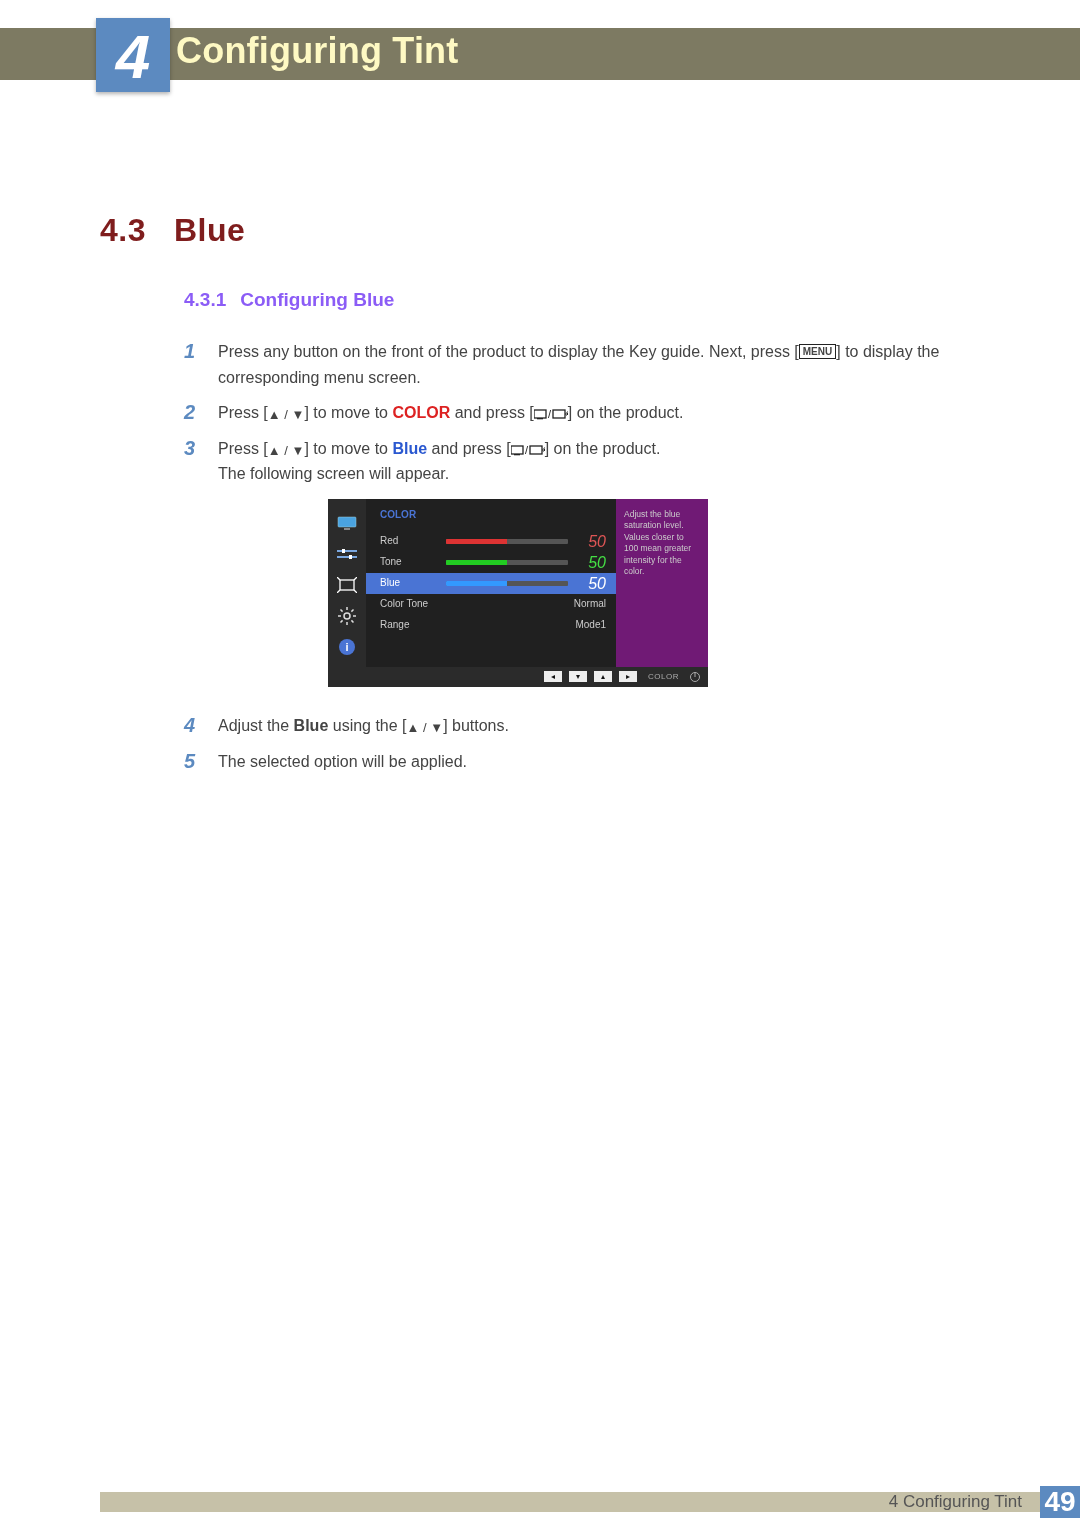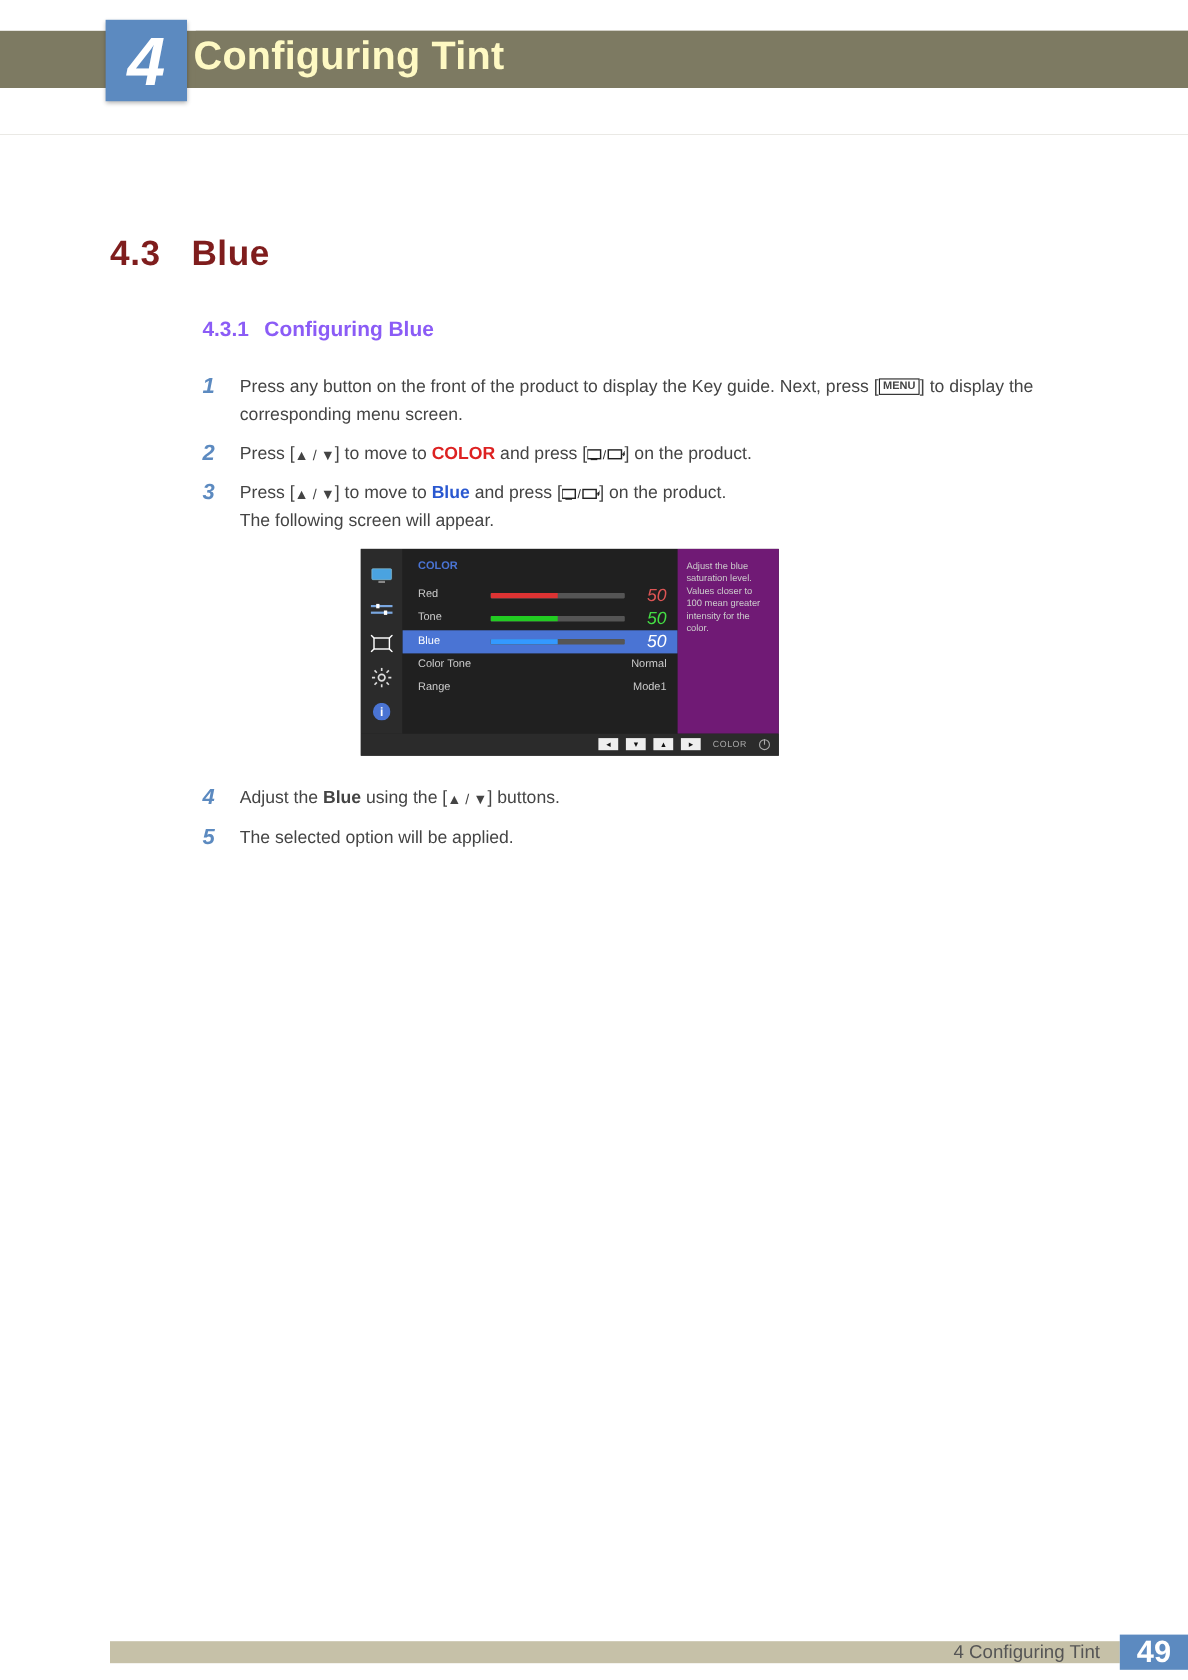--- a/index.html
+++ b/index.html
@@ -272,21 +272,21 @@
     background: #c6c1a8;
     display: flex;
     align-items: center;
     justify-content: flex-end;
     padding-right: 18px;
     color: #555;
     font-size: 17px;
     margin-left: 100px;
   }
   .pf-right {
-    width: 62px;
+    width: 40px;
     background: #5c8ac0;
     display: flex;
     align-items: center;
     justify-content: center;
     color: #fff;
     font-size: 28px;
     font-weight: bold;
   }
 </style>
 </head>

